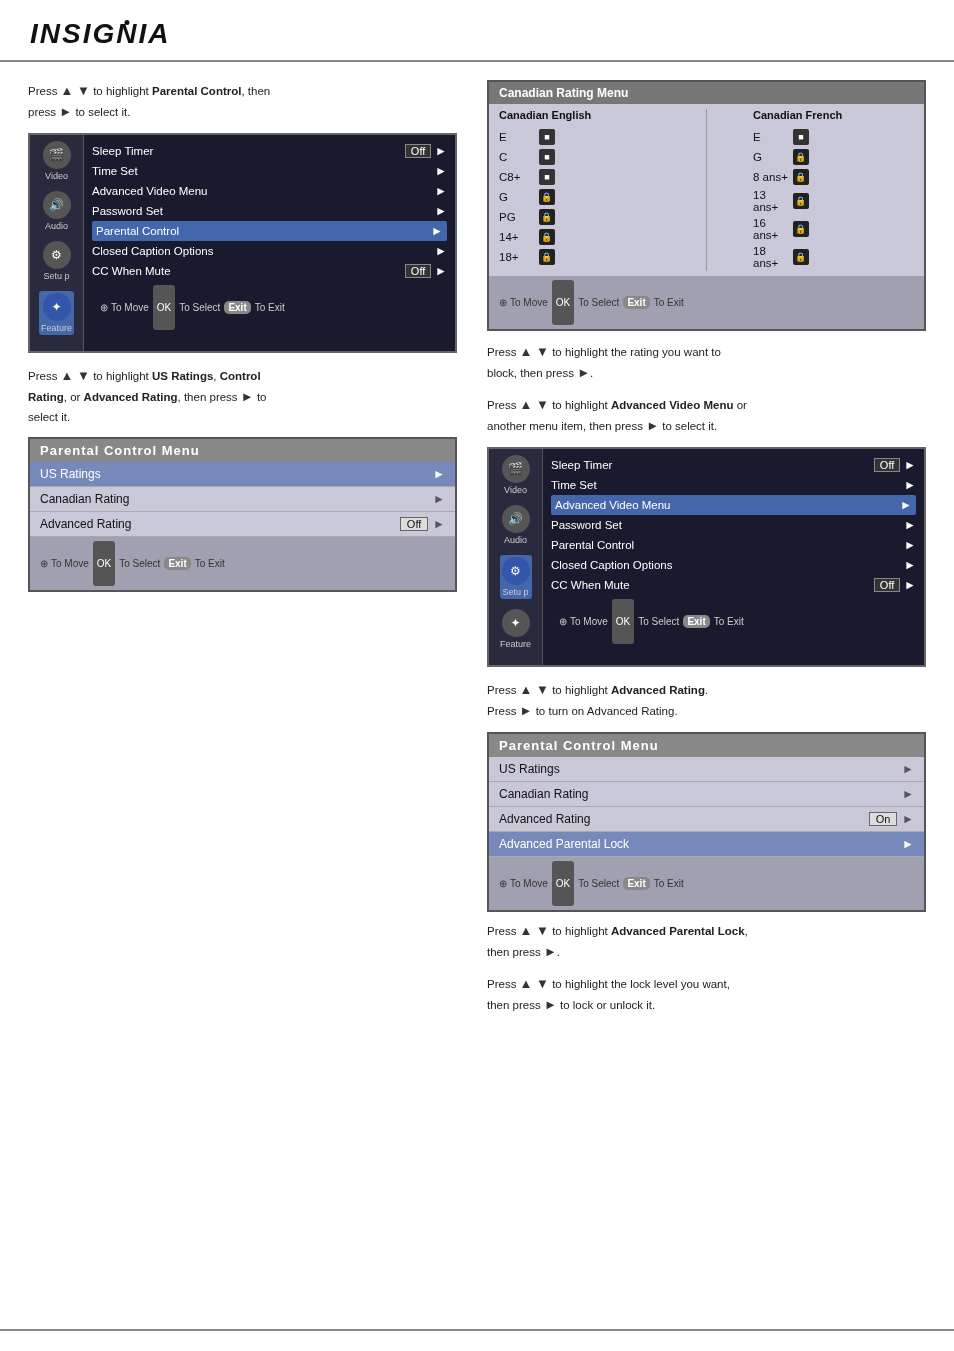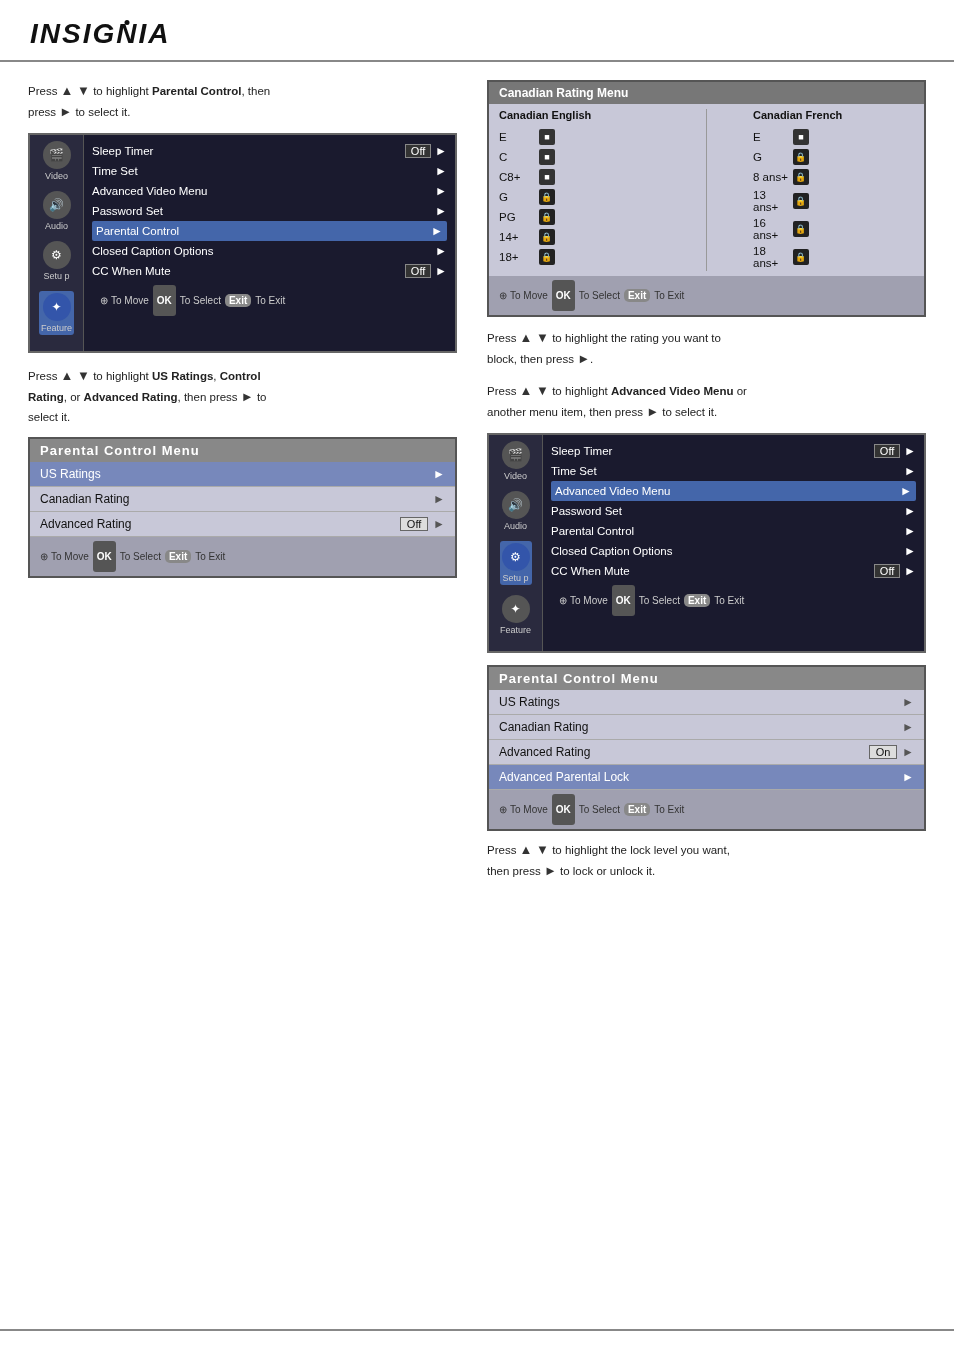--- a/index.html
+++ b/index.html
@@ -125,23 +125,23 @@
       font-size: 10px;
       padding: 4px 8px;
       display: flex;
       align-items: center;
       gap: 4px;
     }
     .ok-badge {
       background: #555;
       color: #fff;
       border-radius: 3px;
-      padding: 10px 4px;
+      padding: 17px 4px;
       font-size: 10px;
-      font-weight: bold;
+      font-weight: normal;
     }
     .exit-badge {
       background: #888;
       color: #fff;
       border-radius: 5px;
       padding: 1px 4px;
       font-size: 10px;
       font-weight: bold;
     }
 
@@ -516,20 +516,24 @@
         <div class="menu-footer">
           <span>⊕ To Move</span>
           <span class="ok-badge">OK</span>
           <span>To Select</span>
           <span class="exit-badge">Exit</span>
           <span>To Exit</span>
         </div>
       </div>
     </div>
 
+    <div class="step-text">
+      Press <span class="nav-arrows">▲ ▼</span> to highlight <strong>Advanced Rating</strong>.<br>
+      Press <span class="nav-arrows">►</span> to turn on Advanced Rating.
+    </div>
 
     <div class="parental-menu">
       <div class="parental-menu-title">Parental Control Menu</div>
       <div class="parental-menu-row">
         <span class="parental-row-label">US Ratings</span>
         <span class="parental-arrow">►</span>
       </div>
       <div class="parental-menu-row">
         <span class="parental-row-label">Canadian Rating</span>
         <span class="parental-arrow">►</span>
@@ -545,20 +549,24 @@
       </div>
       <div class="parental-footer">
         <span>⊕ To Move</span>
         <span class="ok-badge">OK</span>
         <span>To Select</span>
         <span class="exit-badge">Exit</span>
         <span>To Exit</span>
       </div>
     </div>
 
+    <div class="step-text">
+      Press <span class="nav-arrows">▲ ▼</span> to highlight <strong>Advanced Parental Lock</strong>,<br>
+      then press <span class="nav-arrows">►</span>.
+    </div>
 
     <div class="step-text">
       Press <span class="nav-arrows">▲ ▼</span> to highlight the lock level you want,<br>
       then press <span class="nav-arrows">►</span> to lock or unlock it.
     </div>
 
   </div>
 
 </div>
 

